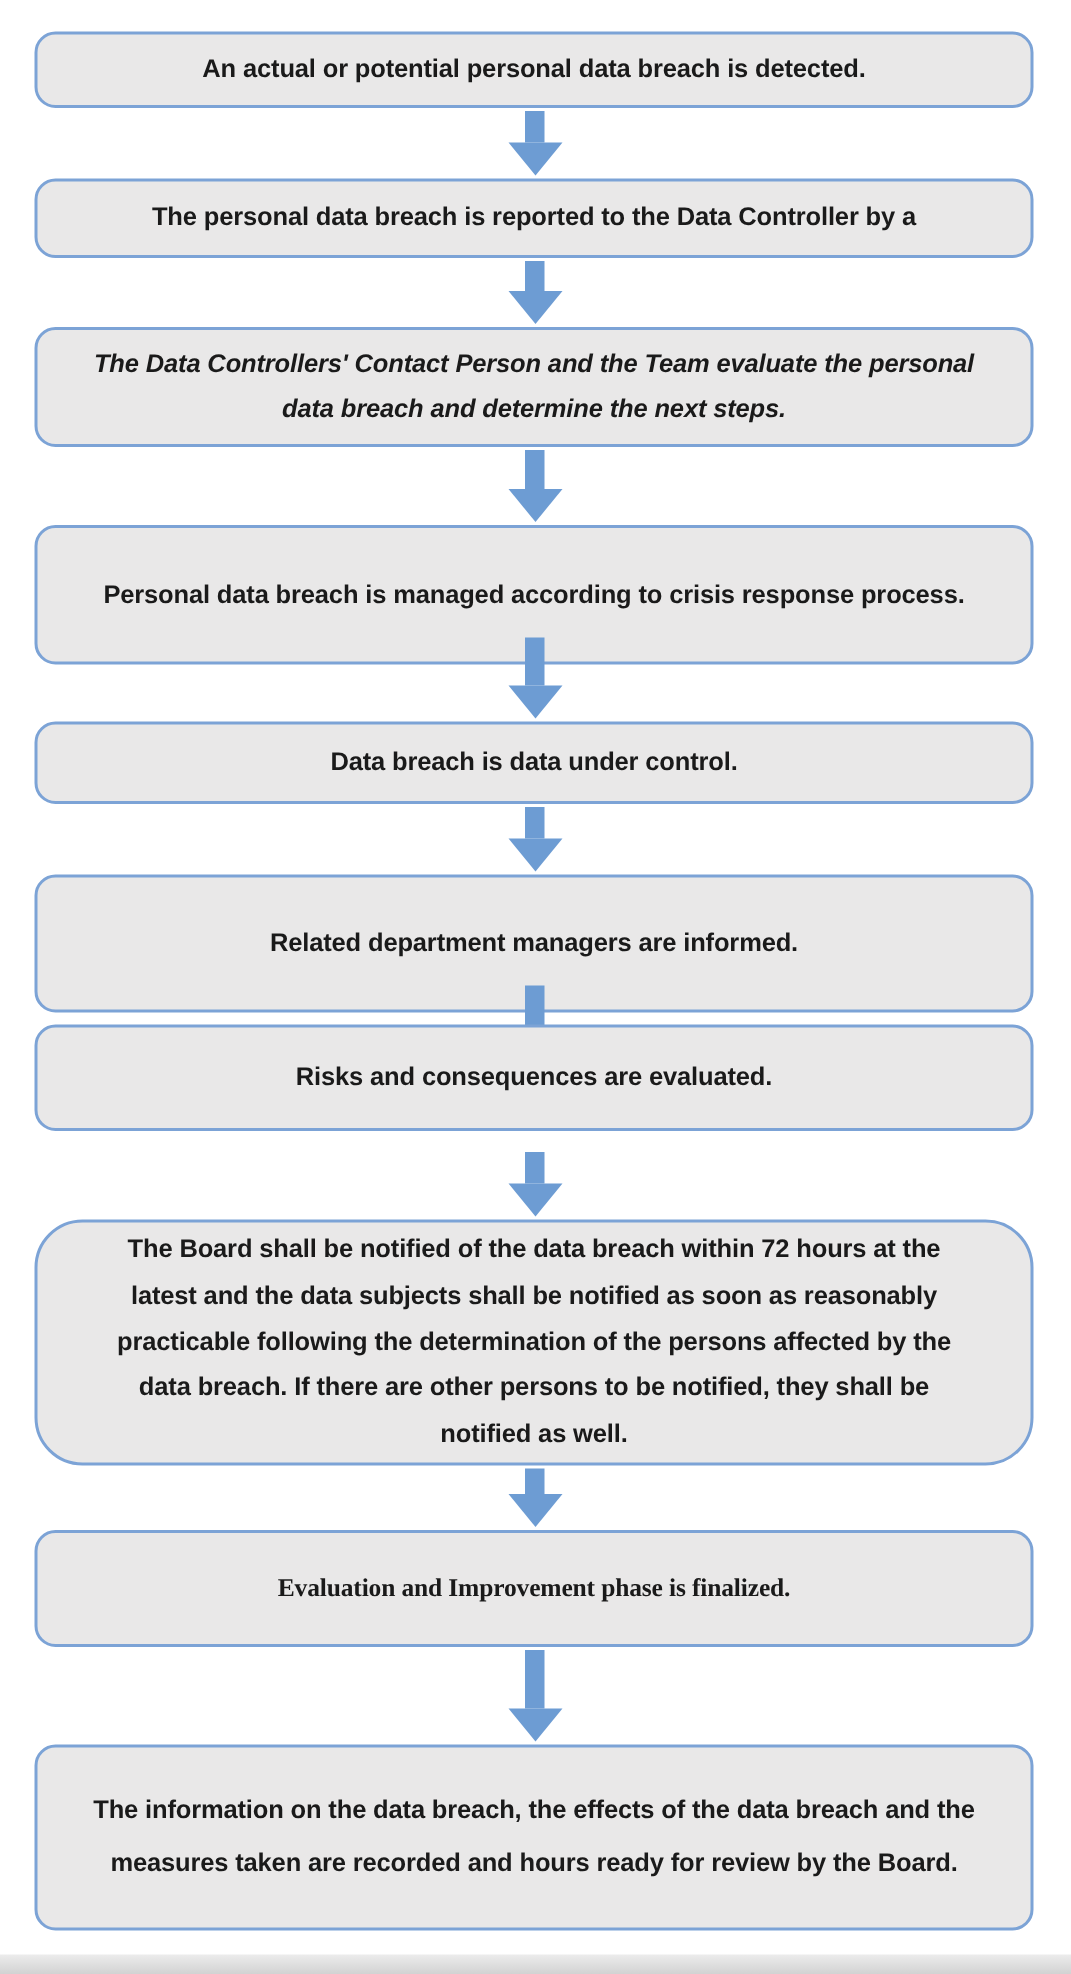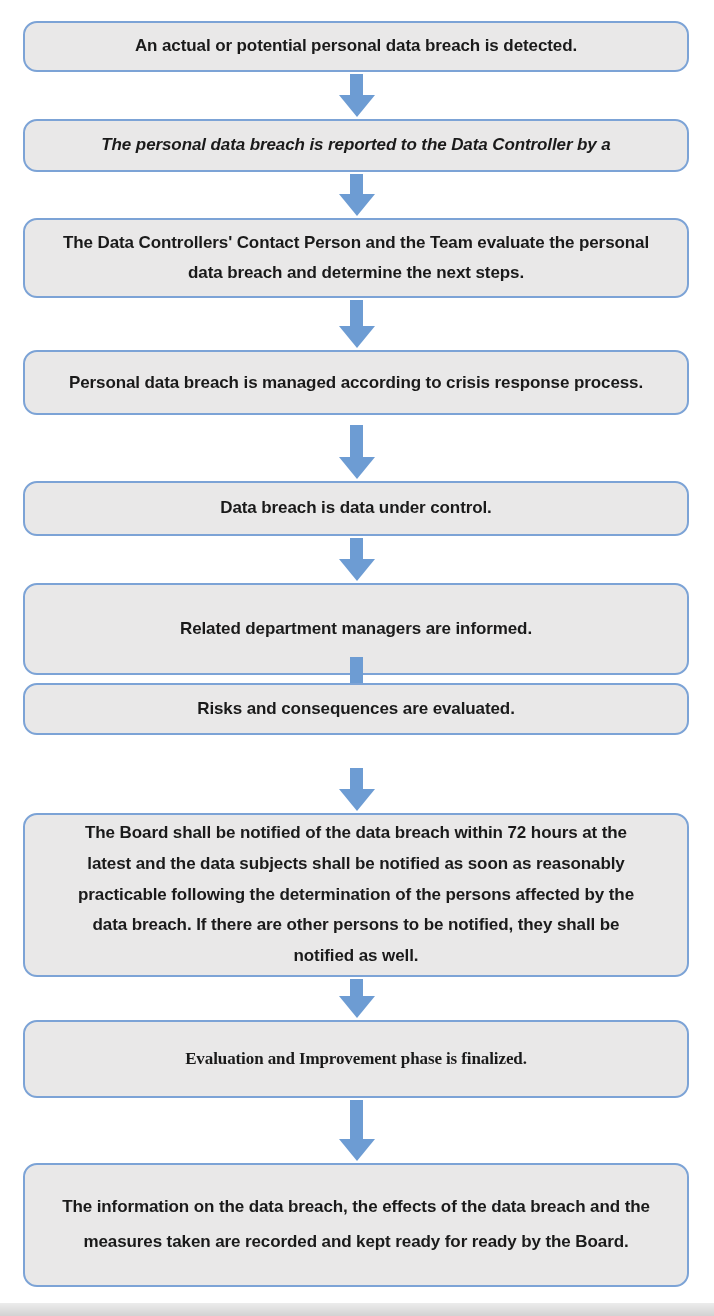--- a/index.html
+++ b/index.html
@@ -29,27 +29,27 @@
     justify-content: center;
     text-align: center;
     padding: 4px 36px;
     font-size: 17px;
     font-weight: 700;
     color: #1a1a1a;
     line-height: 1.8;
     letter-spacing: -0.1px;
   }
   .b1  { top: 21px;   height: 51px;  }
-  .b2  { top: 119px;  height: 53px; font-style: italic;  }
-  .b3  { top: 218px;  height: 80px;  line-height: 1.75; }
-  .b4  { top: 350px;  height: 65px;  line-height: 1.75; }
+  .b2  { top: 119px;  height: 53px;  }
+  .b3  { top: 218px;  height: 80px;  line-height: 1.75; font-style: italic; }
+  .b4  { top: 350px;  height: 93px;  line-height: 1.75; }
   .b5  { top: 481px;  height: 55px;  }
   .b6  { top: 583px;  height: 92px;  }
-  .b7  { top: 683px;  height: 52px;  }
-  .b8  { top: 813px;  height: 164px; line-height: 1.82; }
+  .b7  { top: 683px;  height: 71px;  }
+  .b8  { top: 813px;  height: 164px; line-height: 1.82; border-radius: 32px; }
   .b9  { top: 1020px; height: 78px; font-family: Liberation Serif, serif;  }
   .b10 { top: 1163px; height: 124px; line-height: 2.05; }
 
   .flow-arrow {
     position: absolute;
     left: 338px;
     width: 37px;
     display: flex;
     flex-direction: column;
     align-items: center;
@@ -137,16 +137,16 @@
       <div class="stem"></div>
       <div class="head"></div>
     </div>
 
   <div class="flow-box b9">Evaluation and Improvement phase is finalized.</div>
   <div class="flow-arrow a9">
       <div class="stem"></div>
       <div class="head"></div>
     </div>
 
-  <div class="flow-box b10">The information on the data breach, the effects of the data breach and the measures taken are recorded and kept ready for ready by the Board.</div>
+  <div class="flow-box b10">The information on the data breach, the effects of the data breach and the measures taken are recorded and hours ready for review by the Board.</div>
 
   <div class="page-edge"></div>
 </div>
 
 </body></html>

